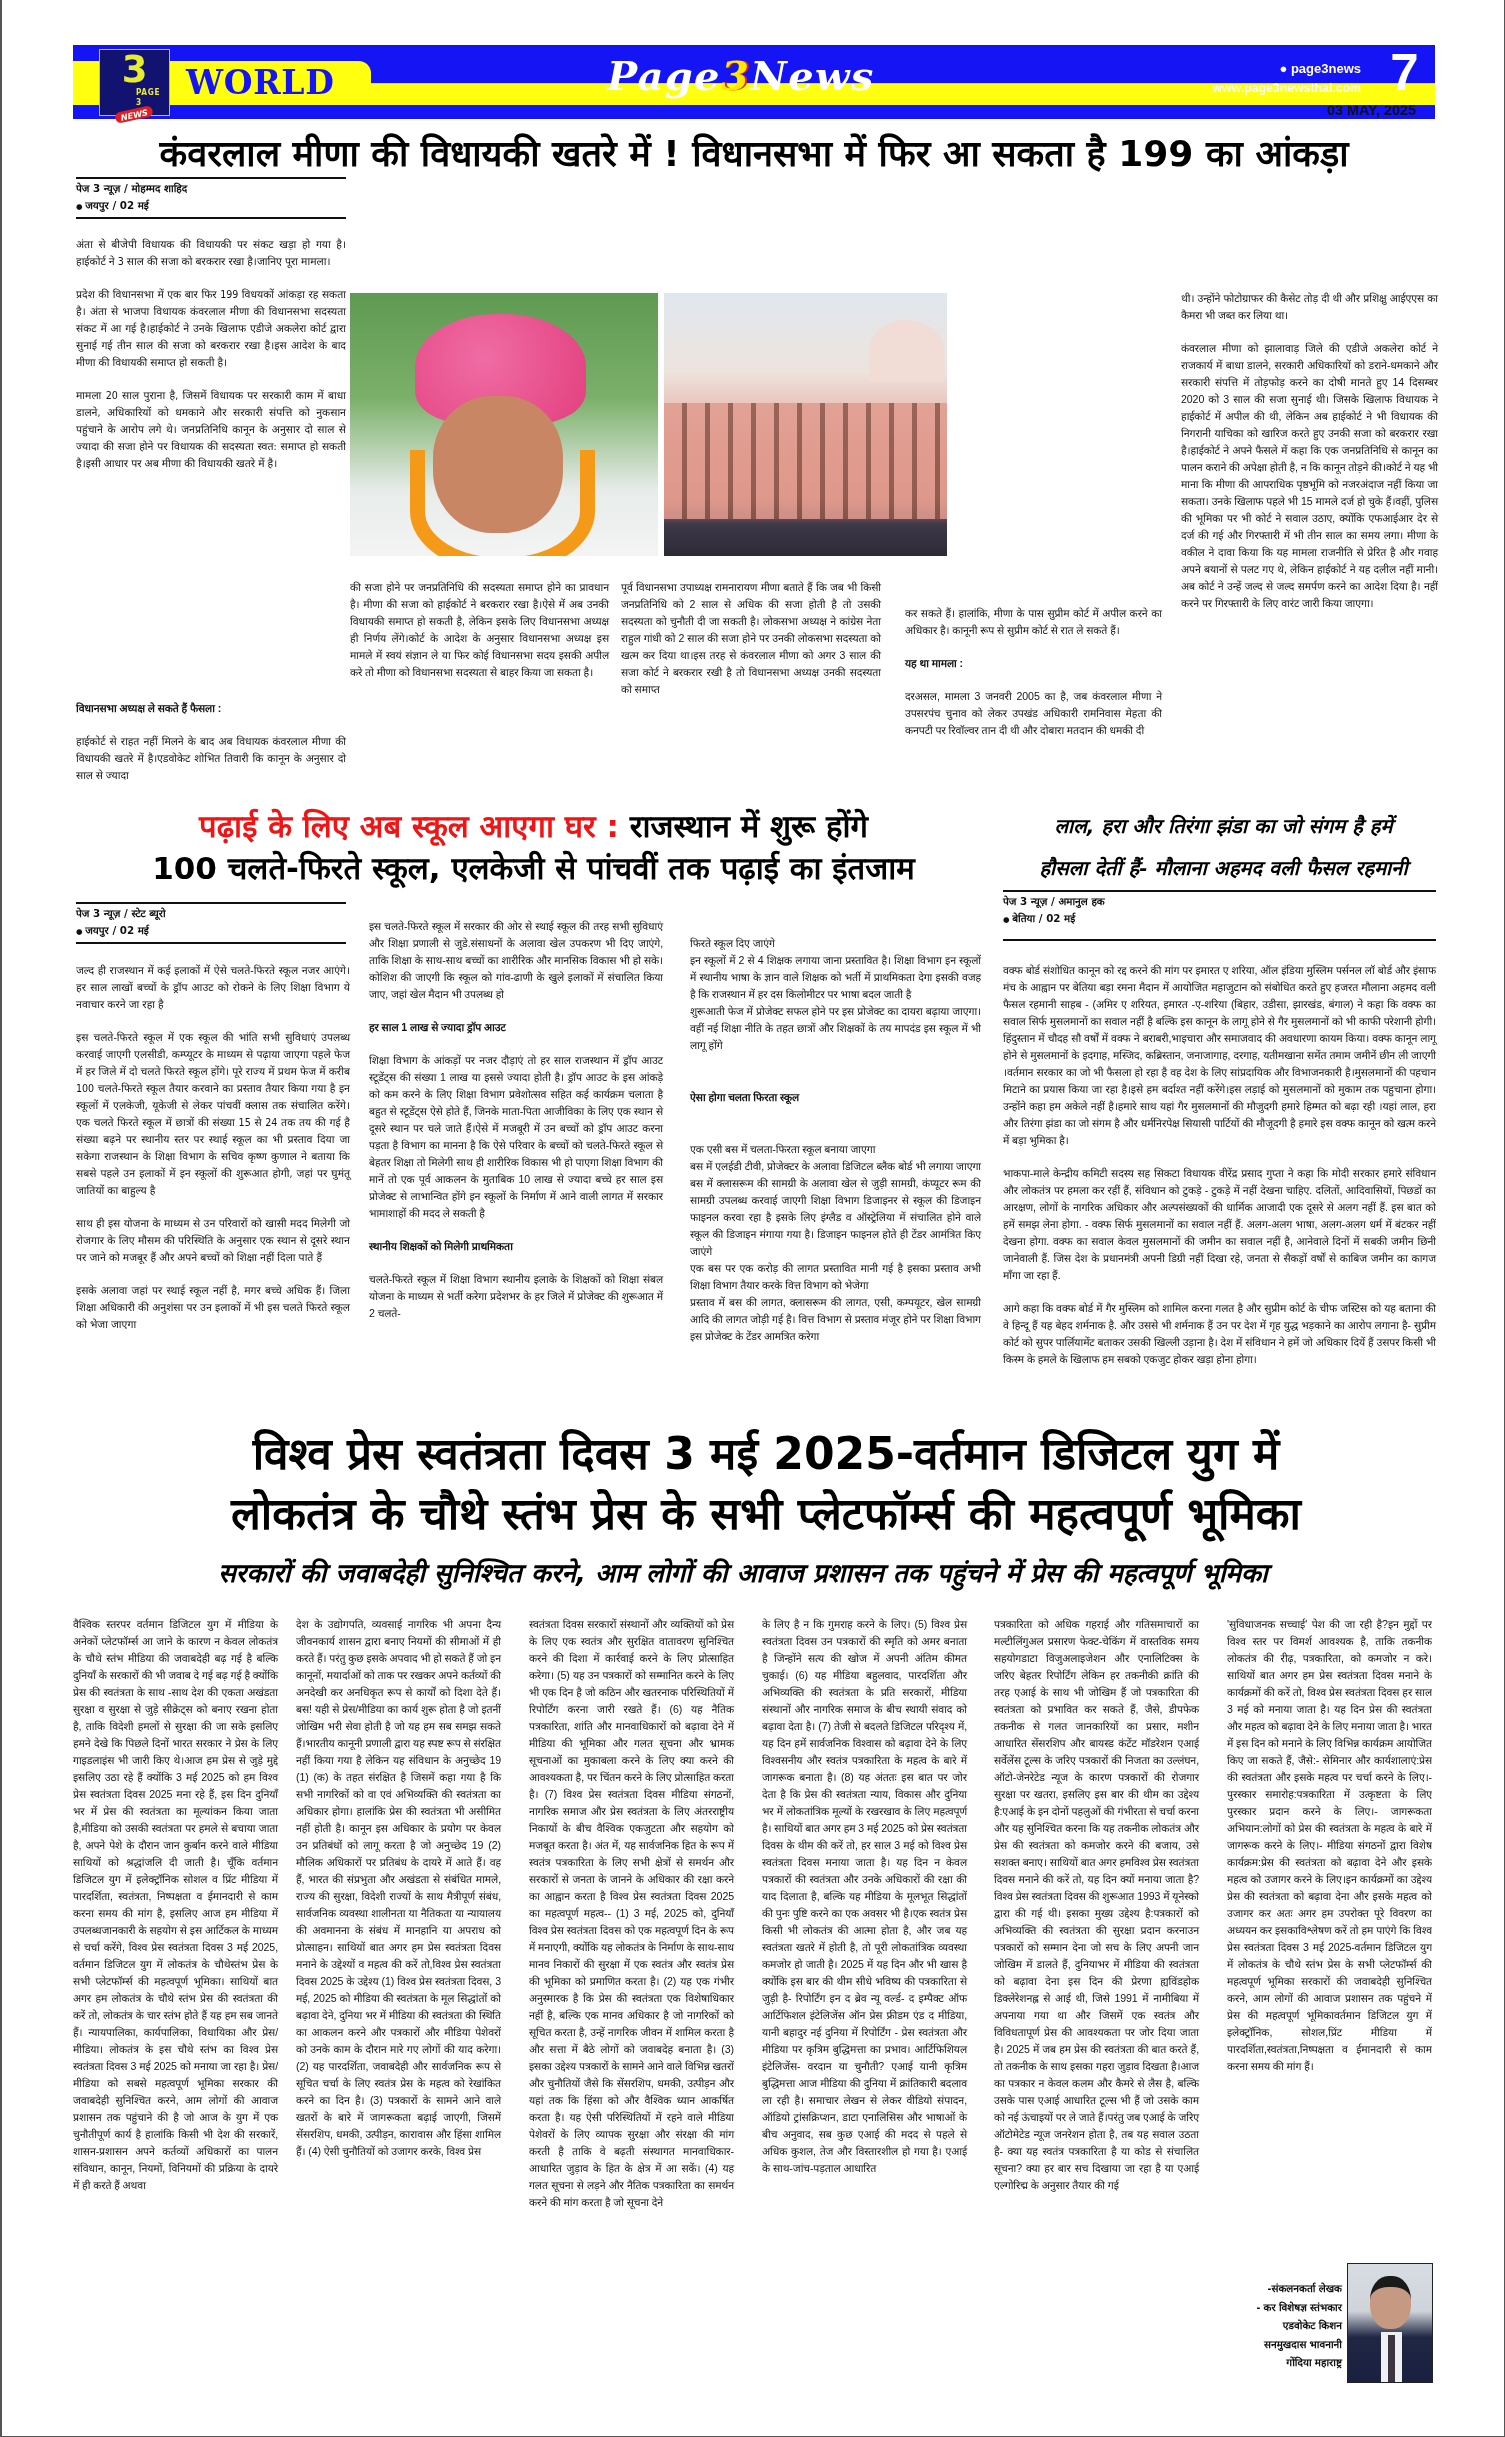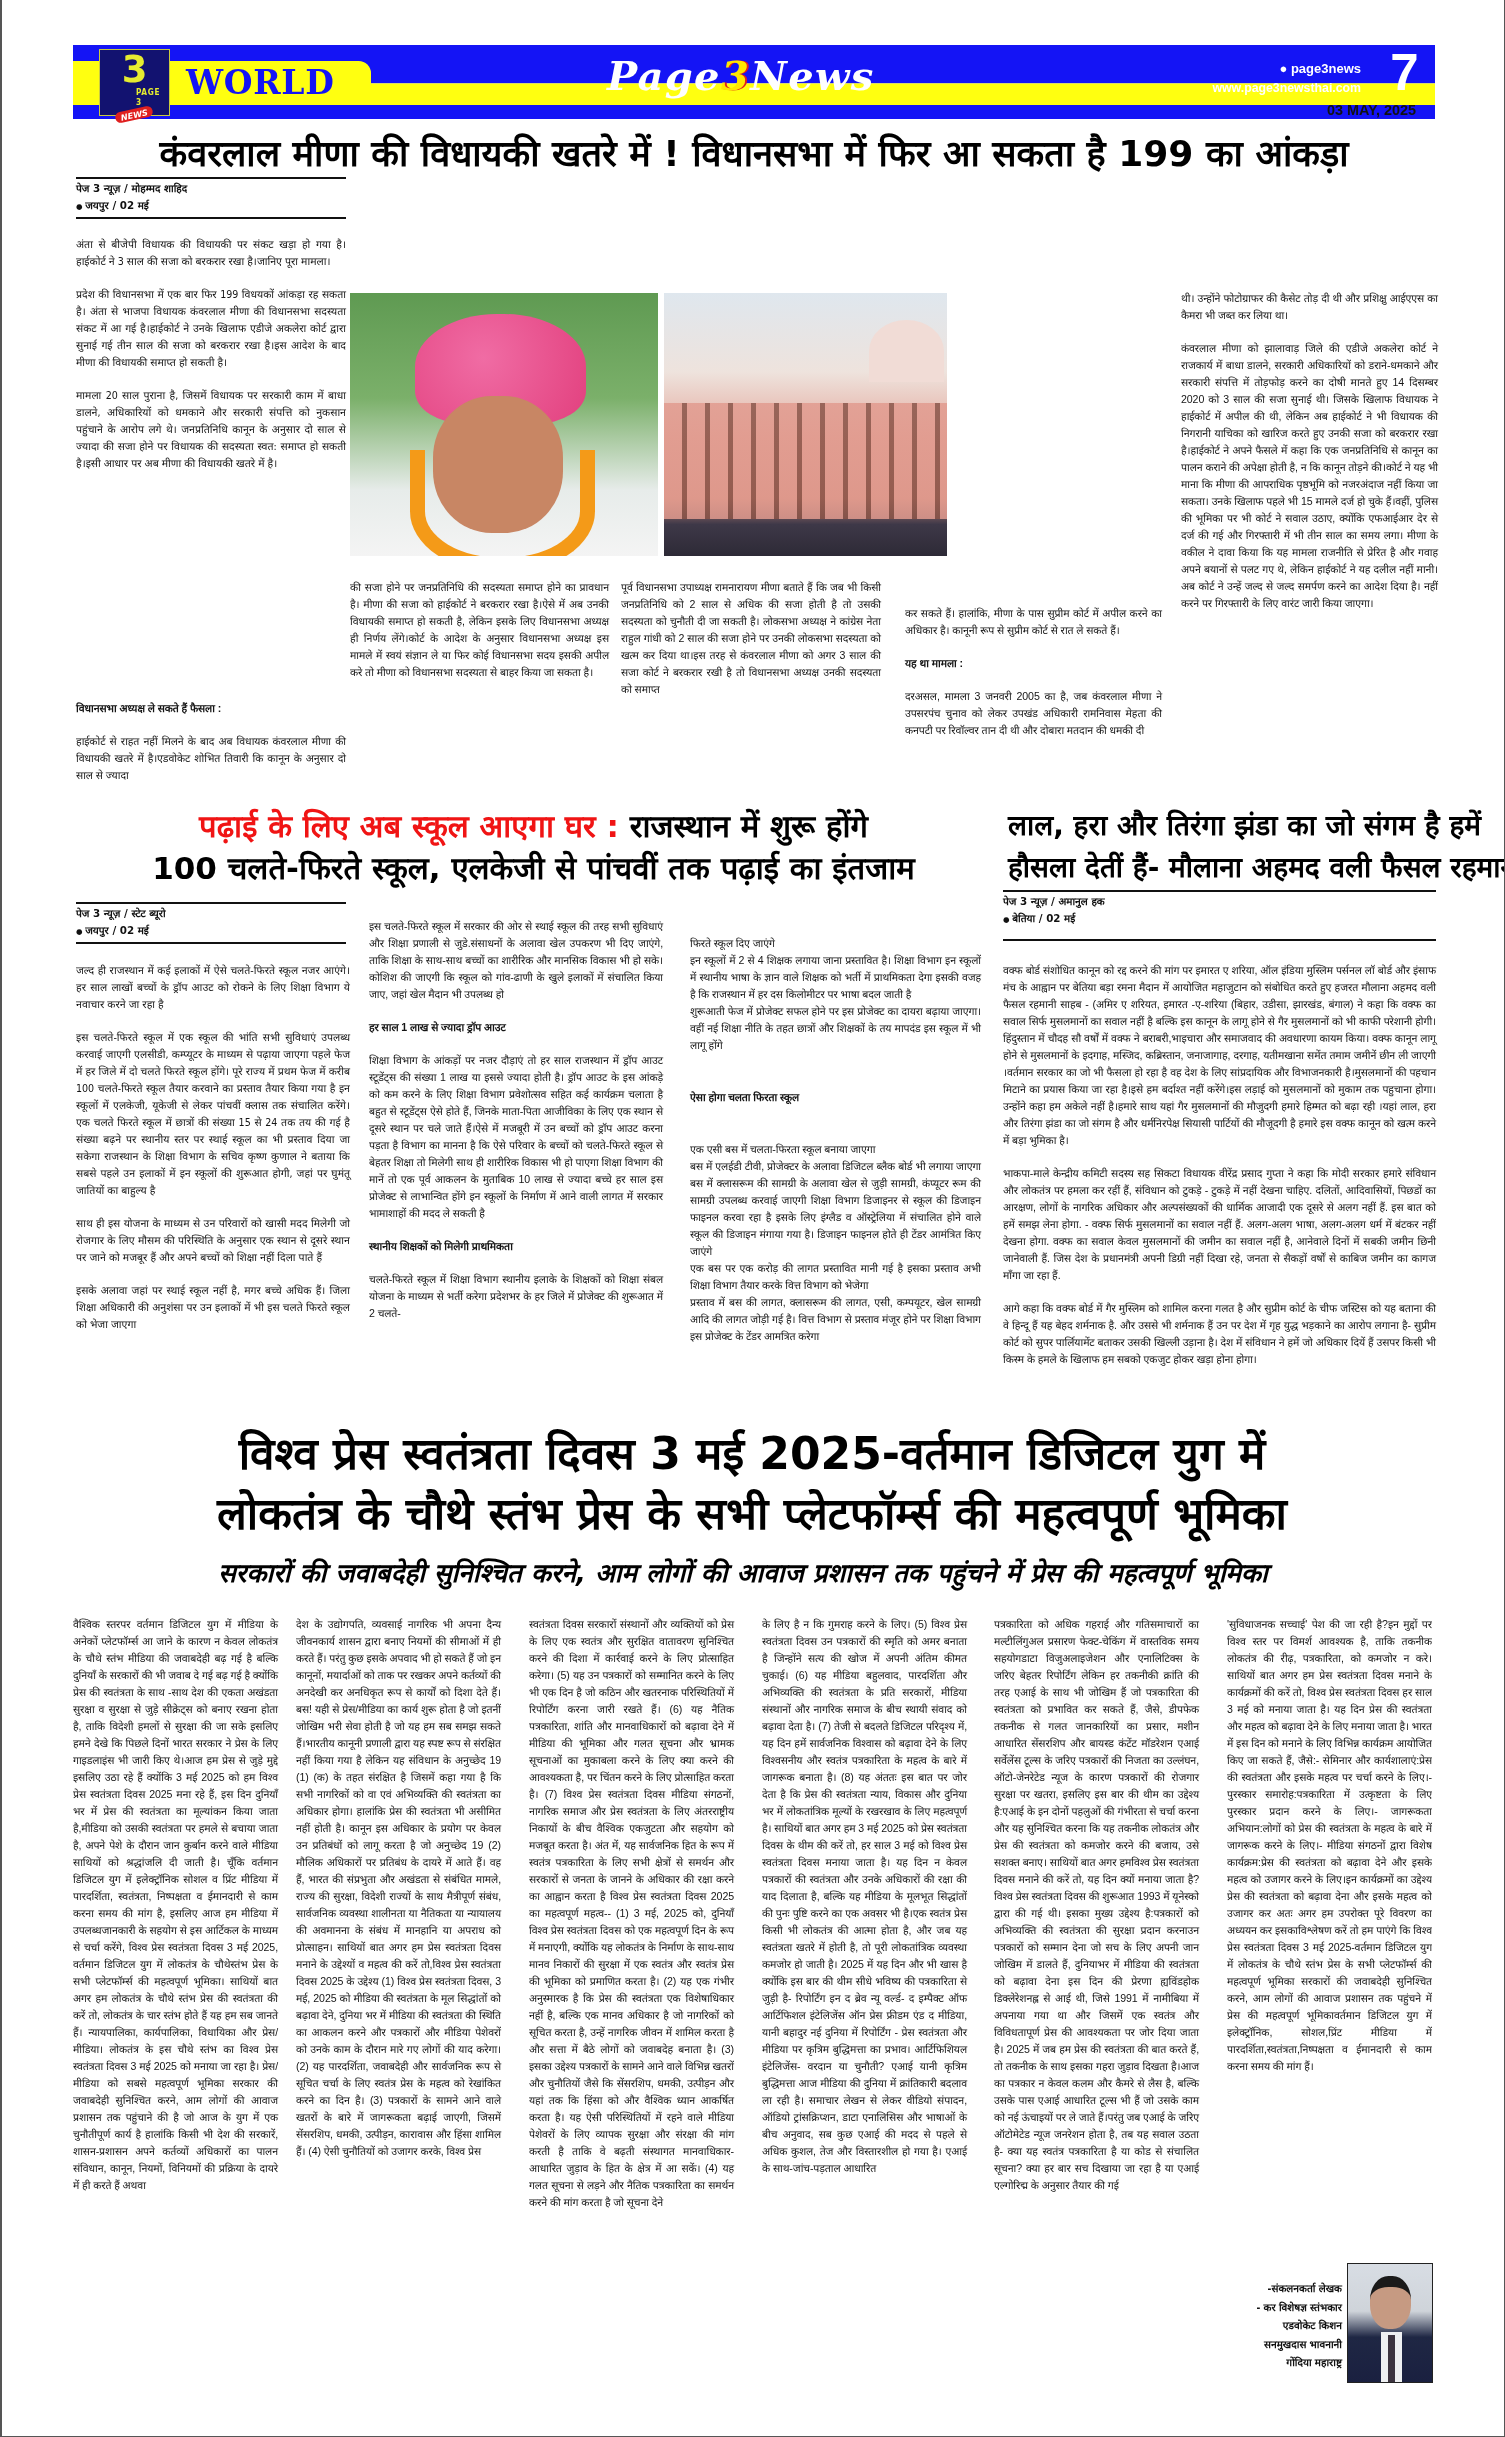--- a/index.html
+++ b/index.html
@@ -25,22 +25,22 @@
   .handle { position: absolute; right: 74px; top: 16.4px; color: #fff; font: bold 13px "Liberation Sans", sans-serif; }
   .site { position: absolute; right: 74px; top: 36px; color: #fff; font: bold 12.3px "Liberation Sans", sans-serif; }
   .pagenum { position: absolute; right: 16.4px; top: 0px; color: #fff; font: bold 51px/55px "Liberation Sans", sans-serif; }
   .date { position: absolute; right: 19px; top: 57px; color: #111; font: bold 14.4px "Liberation Sans", sans-serif; }
 
   
   .headline { font-family: "DejaVu Sans", sans-serif; font-weight: bold; color: #000; text-align: center; white-space: nowrap; }
   .h1 { left: 71px; top: 125px; width: 1362px; font-size: 36px; line-height: 57px; }
   .h-school { left: 71px; top: 805px; width: 921px; font-size: 31px; line-height: 42px; }
   .h-school .red { color: #f01414; }
-  .h-waqf { left: 1006px; top: 805px; width: 431px; font-size: 28px; line-height: 42px; }
-  .h-press { left: 69px; top: 1424px; width: 1362px; font-size: 44px; line-height: 60px; text-align: center; }
+  .h-waqf { left: 1006px; top: 805px; width: 431px; font-size: 20px; line-height: 42px; font-style: italic; }
+  .h-press { left: 83px; top: 1424px; width: 1362px; font-size: 44px; line-height: 60px; text-align: center; }
   .h-press-sub { left: 60px; top: 1554px; width: 1362px; font-size: 26px; line-height: 38px; font-style: italic; }
 
   
   .byline { font-family: "DejaVu Sans", sans-serif; font-weight: bold; font-size: 10.3px; line-height: 16.4px; border-top: 2.7px solid #111; border-bottom: 2.1px solid #111; padding: 1.4px 0; }
   .byline .who { text-align: left; }
   .byline .place::before { content: "● "; font-size: 7.5px; }
 
   
   .col { font-family: "DejaVu Sans Condensed", "DejaVu Sans", sans-serif; font-size: 10.6px; line-height: 17px; text-align: justify; color: #151515; }
   .col p { margin-bottom: 2.1px; margin-top: 16px; }

